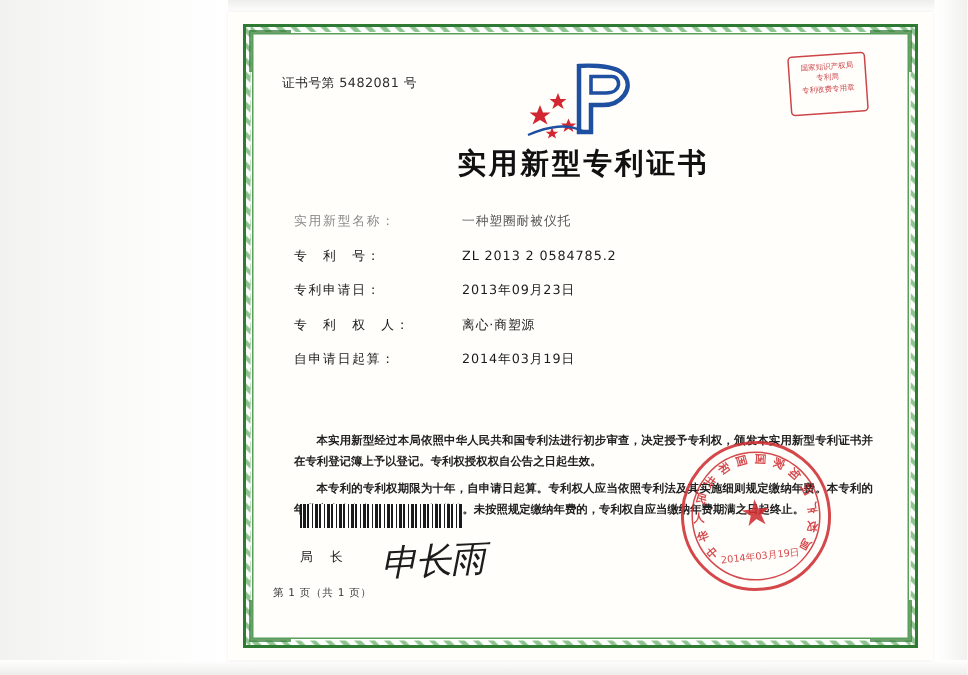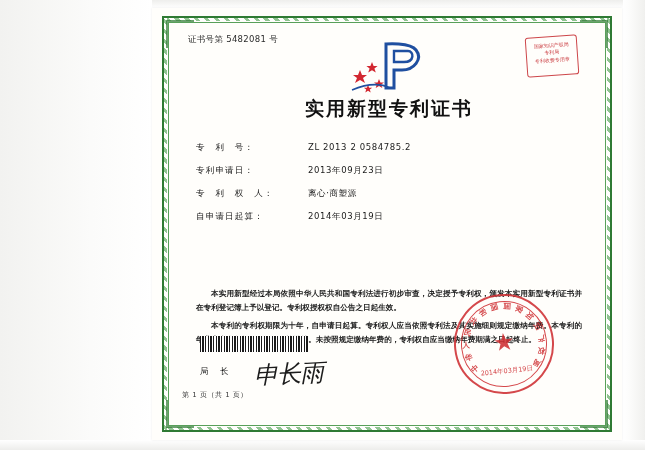--- a/index.html
+++ b/index.html
@@ -97,21 +97,21 @@
   .content {
     position: absolute;
     left: 30px; top: 26px; right: 26px; bottom: 24px;
   }
 
   .cert-number {
     font-family: "DejaVu Sans", sans-serif;
     font-size: 8.5px;
     color: #2b2b2b;
     letter-spacing: .3px;
-    margin-top: 0;
+    margin-top: 16px;
     margin-left: 6px;
   }
 
   
   .logo {
     position: absolute;
     left: 50%;
     transform: translateX(-50%);
     top: 6px;
     width: 86px;
@@ -327,20 +327,24 @@
 
       <div class="stamp-top">
         <div>国家知识产权局</div>
         <div>专利局</div>
         <div>专利收费专用章</div>
       </div>
 
       <div class="title">实用新型专利证书</div>
 
       <div class="fields">
+        <div class="frow first">
+          <div class="flabel">实用新型名称：</div>
+          <div class="fvalue">一种塑圈耐被仪托</div>
+        </div>
         <div class="frow">
           <div class="flabel">专　利　号：</div>
           <div class="fvalue">ZL 2013 2 0584785.2</div>
         </div>
         <div class="frow">
           <div class="flabel">专利申请日：</div>
           <div class="fvalue">2013年09月23日</div>
         </div>
         <div class="frow">
           <div class="flabel">专　利　权　人：</div>

